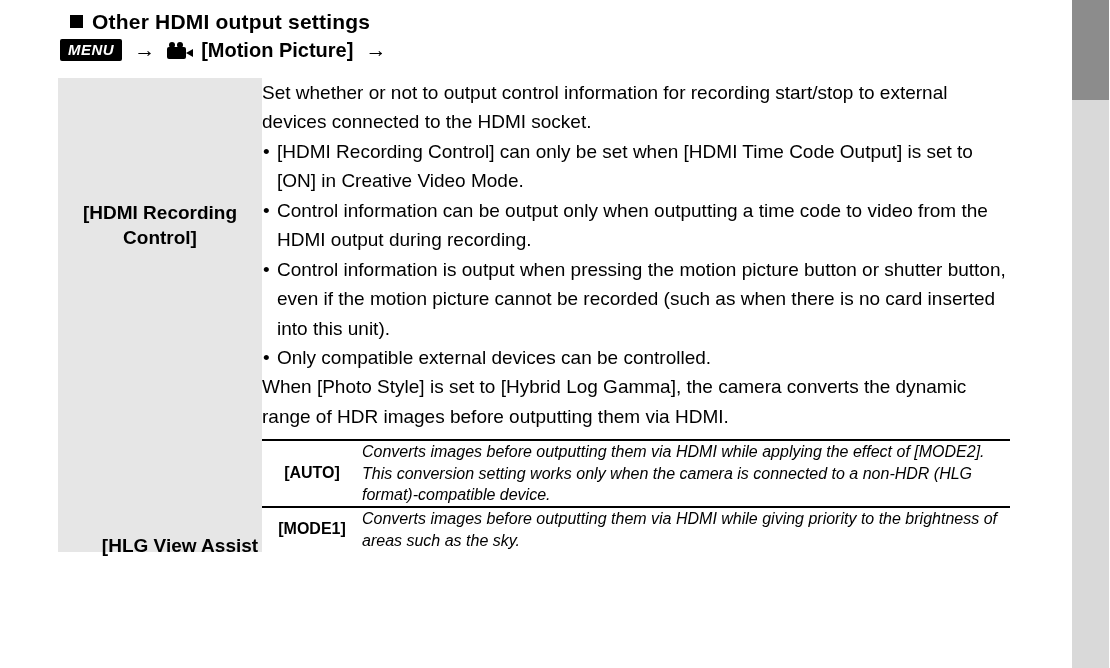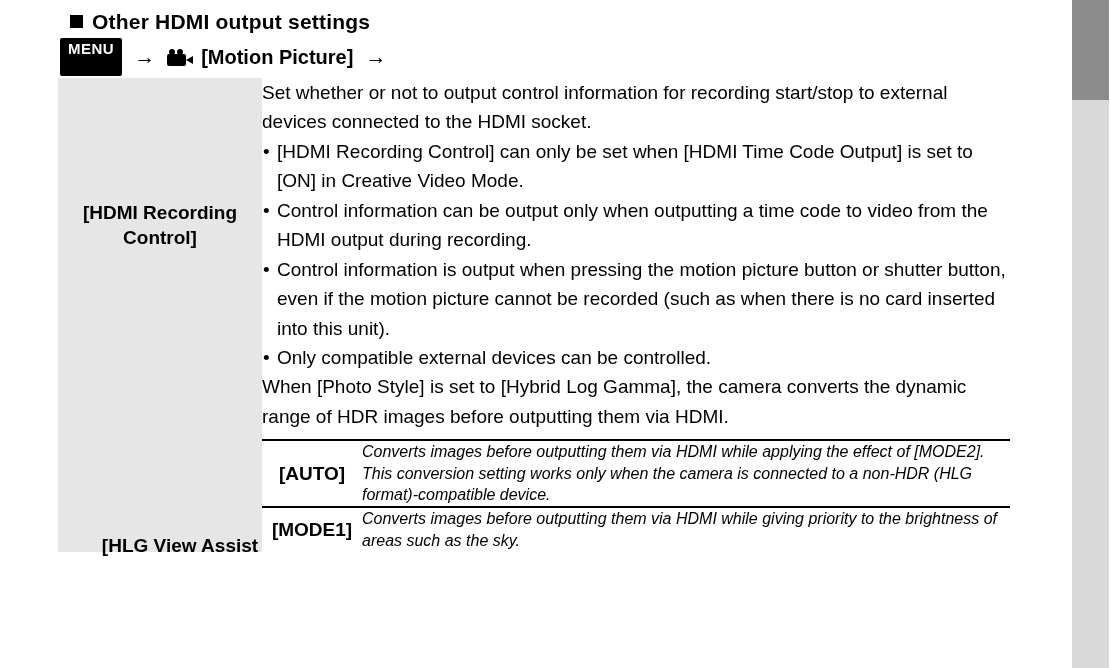--- a/index.html
+++ b/index.html
@@ -57,23 +57,24 @@
     font-weight: bold;
     white-space: nowrap;
   }
   .menu-badge {
     display: inline-block;
     background: #000;
     color: #fff;
     font-size: 15px;
     font-weight: bold;
     letter-spacing: 0.5px;
-    padding: 3px 8px 20px 8px;
+    padding: 3px 8px 4px 8px;
     line-height: 1;
     border-radius: 2px;
+    font-style: italic;
   }
   .arrow {
     margin: 0 12px;
     font-size: 21px;
     font-weight: normal;
   }
   .cam-icon {
     display: inline-block;
     width: 26px;
     height: 17px;
@@ -167,21 +168,21 @@
   }
   .subtbl td {
     border-top: 2px solid #000;
     vertical-align: middle;
     padding: 0;
   }
   .subtbl tr:first-child td { border-top: 2px solid #000; }
   .sub-lbl {
     width: 100px;
     text-align: center;
-    font-size: 19px;
+    font-size: 16px;
     font-weight: bold;
     border-right: 2px solid #000;
     padding: 8px 4px;
     white-space: nowrap;
   }
   .sub-desc {
     font-size: 16px;
     line-height: 1.35;
     padding: 7px 6px 7px 8px;
     font-style: italic;

